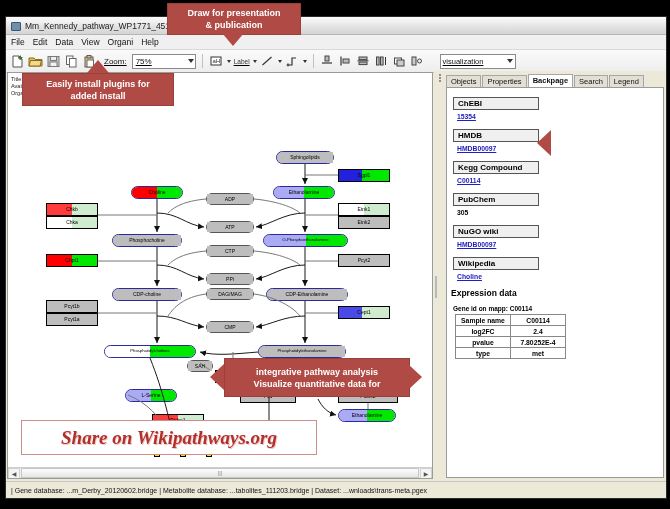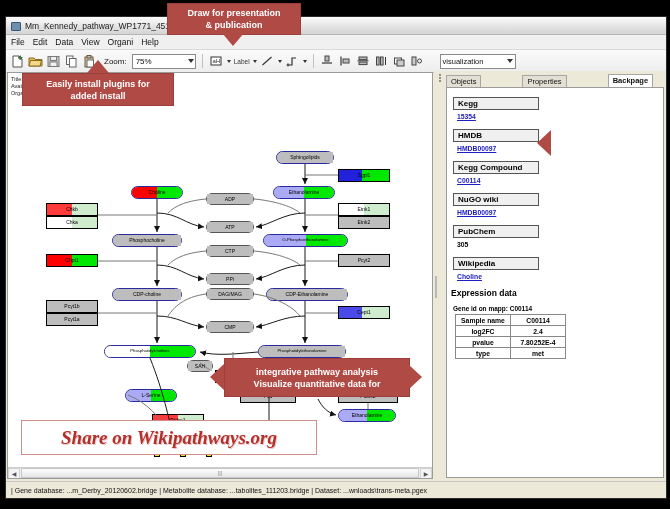--- a/index.html
+++ b/index.html
@@ -15,21 +15,21 @@
   .tb-icon:before{content:"";position:absolute;left:1px;top:2px;width:8px;height:7px;
      background:#6f8fb0;border:1px solid #3c5570;border-radius:1px;}
   .title-text{font-size:8.5px;color:#1a1a1a;white-space:nowrap;overflow:hidden;}
 
   
   .menubar{height:14px;background:#f0f0f0;border-bottom:1px solid #d8d8d8;display:flex;align-items:center;padding-left:5px;}
   .menuitem{font-size:8.5px;color:#111;margin-right:8px;cursor:default;}
 
   
   .toolbar{height:22px;background:linear-gradient(#fbfbfb,#ededed);border-bottom:1px solid #c9c9c9;
-           display:flex;align-items:center;padding-left:4px;gap:3px;}
+           display:flex;align-items:center;padding-left:4px;gap:3px;text-decoration:underline;}
   .tool{width:15px;height:15px;position:relative;display:inline-block;}
   .sep{width:1px;height:14px;background:#c0c0c0;margin:0 3px;}
   .zoom-lab{font-size:8px;color:#111;margin:0 2px 0 4px;}
   .zoom-box{width:60px;height:13px;background:#fff;border:1px solid #8a8a8a;display:flex;align-items:center;
             justify-content:space-between;padding:0 1px;}
   .zoom-val{font-size:8px;color:#111;padding-left:2px;}
   .caret{width:0;height:0;border-left:3px solid transparent;border-right:3px solid transparent;border-top:4px solid #333;}
   .tool-lab{font-size:6.5px;color:#333;}
   .mini-caret{width:0;height:0;border-left:2.5px solid transparent;border-right:2.5px solid transparent;border-top:3.5px solid #333;}
   .vis-box{width:70px;height:13px;background:#fff;border:1px solid #8a8a8a;display:flex;align-items:center;
@@ -46,21 +46,21 @@
 
   
   .meta{position:absolute;left:3px;top:3px;font-size:5.5px;color:#222;line-height:7px;}
   
   .hscroll{position:absolute;left:0;right:0;bottom:0;height:10px;background:#f1f1f1;border-top:1px solid #cfcfcf;display:flex;align-items:center;}
   .hs-arrow{width:10px;height:9px;display:flex;align-items:center;justify-content:center;font-size:6px;color:#555;background:#f4f4f4;border:1px solid #d2d2d2;}
   .hs-thumb{flex:1;height:8px;margin:0 1px;background:linear-gradient(#fdfdfd,#e6e6e6);border:1px solid #c6c6c6;
             display:flex;align-items:center;justify-content:center;font-size:6px;color:#8c8c8c;}
 
   
-  .tabstrip{position:absolute;left:8px;top:2px;right:2px;height:14px;display:flex;align-items:flex-end;gap:40px;}
+  .tabstrip{position:absolute;left:8px;top:2px;right:2px;height:14px;display:flex;align-items:flex-end;}
   .tab{font-size:7.5px;padding:1px 4px 1px 4px;border:1px solid #a6a6a6;border-bottom:none;background:#e2e0d4;color:#111;margin-right:1px;}
   .tab.active{background:#fff;font-weight:bold;padding-bottom:2px;}
   .tabgrip{position:absolute;left:1px;top:2px;width:4px;height:14px;}
   .tabgrip i{display:block;width:2px;height:2px;background:#8e8e8e;margin:1px 0;}
   .panelbody{position:absolute;left:8px;top:16px;right:2px;bottom:2px;background:#fff;border:1px solid #9b9b9b;overflow:hidden;}
 
   .bp-section{margin:4px 0 0 6px;}
   .bp-head{display:inline-block;min-width:76px;border:1px solid #555;background:#f0f0f0;font-size:8px;font-weight:bold;
            color:#000;padding:1px 4px;}
   .bp-link{font-size:6.8px;color:#2020c0;text-decoration:underline;margin:3px 0 0 4px;display:block;font-weight:bold;}
@@ -477,38 +477,38 @@
         <div class="tabstrip">
           <span class="tab">Objects</span>
           <span class="tab">Properties</span>
           <span class="tab active">Backpage</span>
           <span class="tab">Search</span>
           <span class="tab">Legend</span>
         </div>
 
         <div class="panelbody">
           <div class="bp-section">
-            <div class="bp-head">Kegg</div>
+            <div class="bp-head">ChEBI</div>
             <a class="bp-link">15354</a>
           </div>
           <div class="bp-section">
             <div class="bp-head">HMDB</div>
             <a class="bp-link">HMDB00097</a>
           </div>
           <div class="bp-section">
             <div class="bp-head">Kegg Compound</div>
             <a class="bp-link">C00114</a>
           </div>
           <div class="bp-section">
+            <div class="bp-head">PubChem</div>
+            <span class="bp-plain">305</span>
+          </div>
+          <div class="bp-section">
             <div class="bp-head">NuGO wiki</div>
             <a class="bp-link">HMDB00097</a>
-          </div>
-          <div class="bp-section">
-            <div class="bp-head">PubChem</div>
-            <span class="bp-plain">305</span>
           </div>
           <div class="bp-section">
             <div class="bp-head">Wikipedia</div>
             <a class="bp-link">Choline</a>
           </div>
 
           <div class="bp-expr">Expression data</div>
           <div class="bp-geneid">Gene id on mapp: C00114</div>
           <table class="bp-table">
               <tbody id="bp-table-body">

